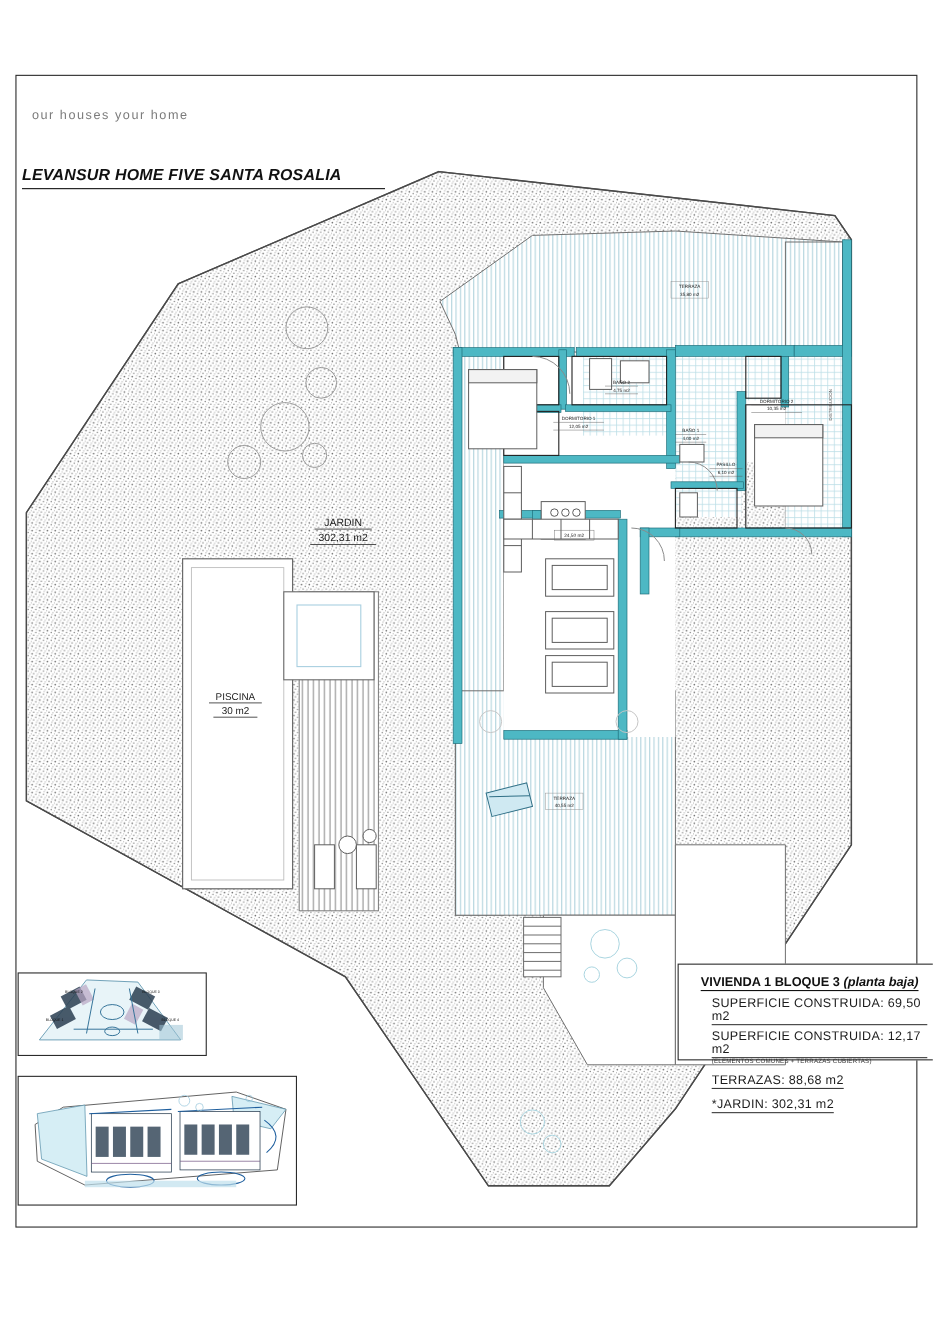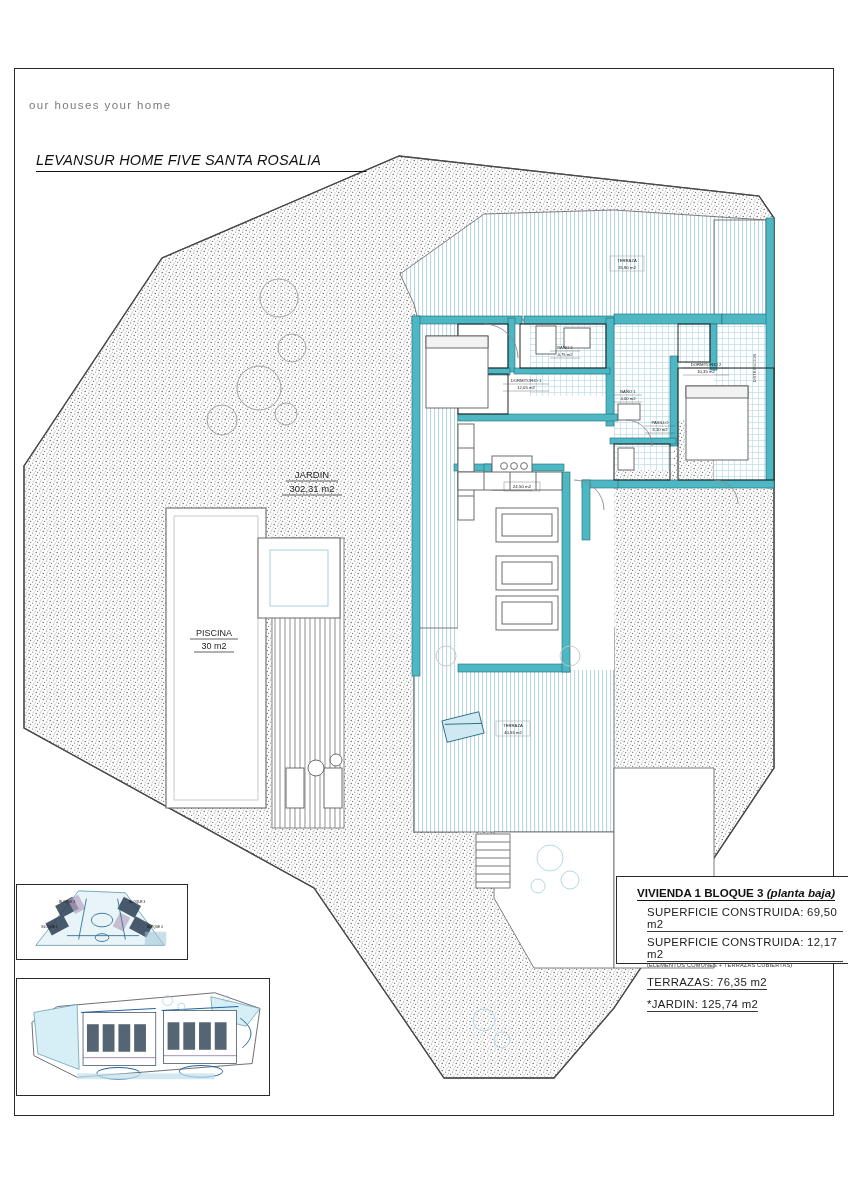--- a/index.html
+++ b/index.html
@@ -15,22 +15,22 @@
   #hdr{position:absolute;left:24px;top:84px;width:320px;}
   .pc-logo{position:relative;height:54px;width:280px;}
   .pc-word{font-family:"Liberation Sans",sans-serif;font-size:33px;letter-spacing:1px;
            color:#111;font-weight:400;position:absolute;left:4px;top:8px;}
   .pc-word .amp{color:#2f7fa8;}
   .pc-word .co{color:#2f7fa8;}
   .pc-roof{position:absolute;left:186px;top:0px;width:96px;height:52px;pointer-events:none;}
   .pc-tag{font-size:11.5px;color:#7b7b7b;letter-spacing:1.4px;margin-top:15px;padding-left:5px;}
 
   #proj-title{position:absolute;left:20px;top:152px;width:330px;
-              font-size:14.5px;font-weight:normal;font-style:italic;letter-spacing:.2px;
-              color:#111;border-bottom:1.6px solid #111;padding-bottom:3px;display:inline-block;margin-left:16px;}
+              font-size:14.5px;font-weight:bold;font-style:italic;letter-spacing:.2px;
+              color:#111;border-bottom:1.6px solid #111;padding-bottom:3px;display:inline-block;}
 
   
   #lev{position:absolute;left:26px;top:190px;width:150px;height:58px;}
   #lev .wave{position:absolute;left:36px;top:0;width:92px;height:22px;}
   #lev .lev-word{position:absolute;left:0px;top:17px;font-size:27px;letter-spacing:.5px;
                  color:#2f7184;font-weight:400;}
   #lev .lev-sub{position:absolute;left:54px;top:46px;font-size:6px;letter-spacing:2.2px;color:#2f7184;}
 
   
   #plan{position:absolute;left:14px;top:68px;width:820px;height:1048px;}
@@ -322,22 +322,22 @@
 
   <div id="proj-title">LEVANSUR HOME FIVE SANTA ROSALIA</div>
 
 
   <div id="info">
     <div class="ttl"><span>VIVIENDA 1 BLOQUE 3</span>
       <span class="it">(planta baja)</span></div>
     <div class="line">SUPERFICIE CONSTRUIDA: 69,50 m2</div>
     <div class="line">SUPERFICIE CONSTRUIDA: 12,17 m2</div>
     <span class="sub">(ELEMENTOS COMUNES + TERRAZAS CUBIERTAS)</span>
-    <div class="line">TERRAZAS: 76,35 m2</div>
-    <div class="line">*JARDIN: 125,74 m2</div>
+    <div class="line">TERRAZAS: 88,68 m2</div>
+    <div class="line">*JARDIN: 302,31 m2</div>
   </div>
 
   <div class="thumb" id="thumb1">
     <svg viewBox="0 0 172 76" xmlns="http://www.w3.org/2000/svg">
       <path d="M62 6 L110 8 L150 62 L18 62 Z" fill="#e8f4f8" stroke="#5b93ad" stroke-width="0.8"></path>
       <g fill="#2b3f52" opacity="0.85">
         <rect x="40" y="16" width="20" height="14" transform="rotate(-28 50 23)"></rect>
         <rect x="30" y="34" width="20" height="14" transform="rotate(-28 40 41)"></rect>
         <rect x="104" y="16" width="20" height="14" transform="rotate(28 114 23)"></rect>
         <rect x="116" y="36" width="20" height="14" transform="rotate(28 126 43)"></rect>

